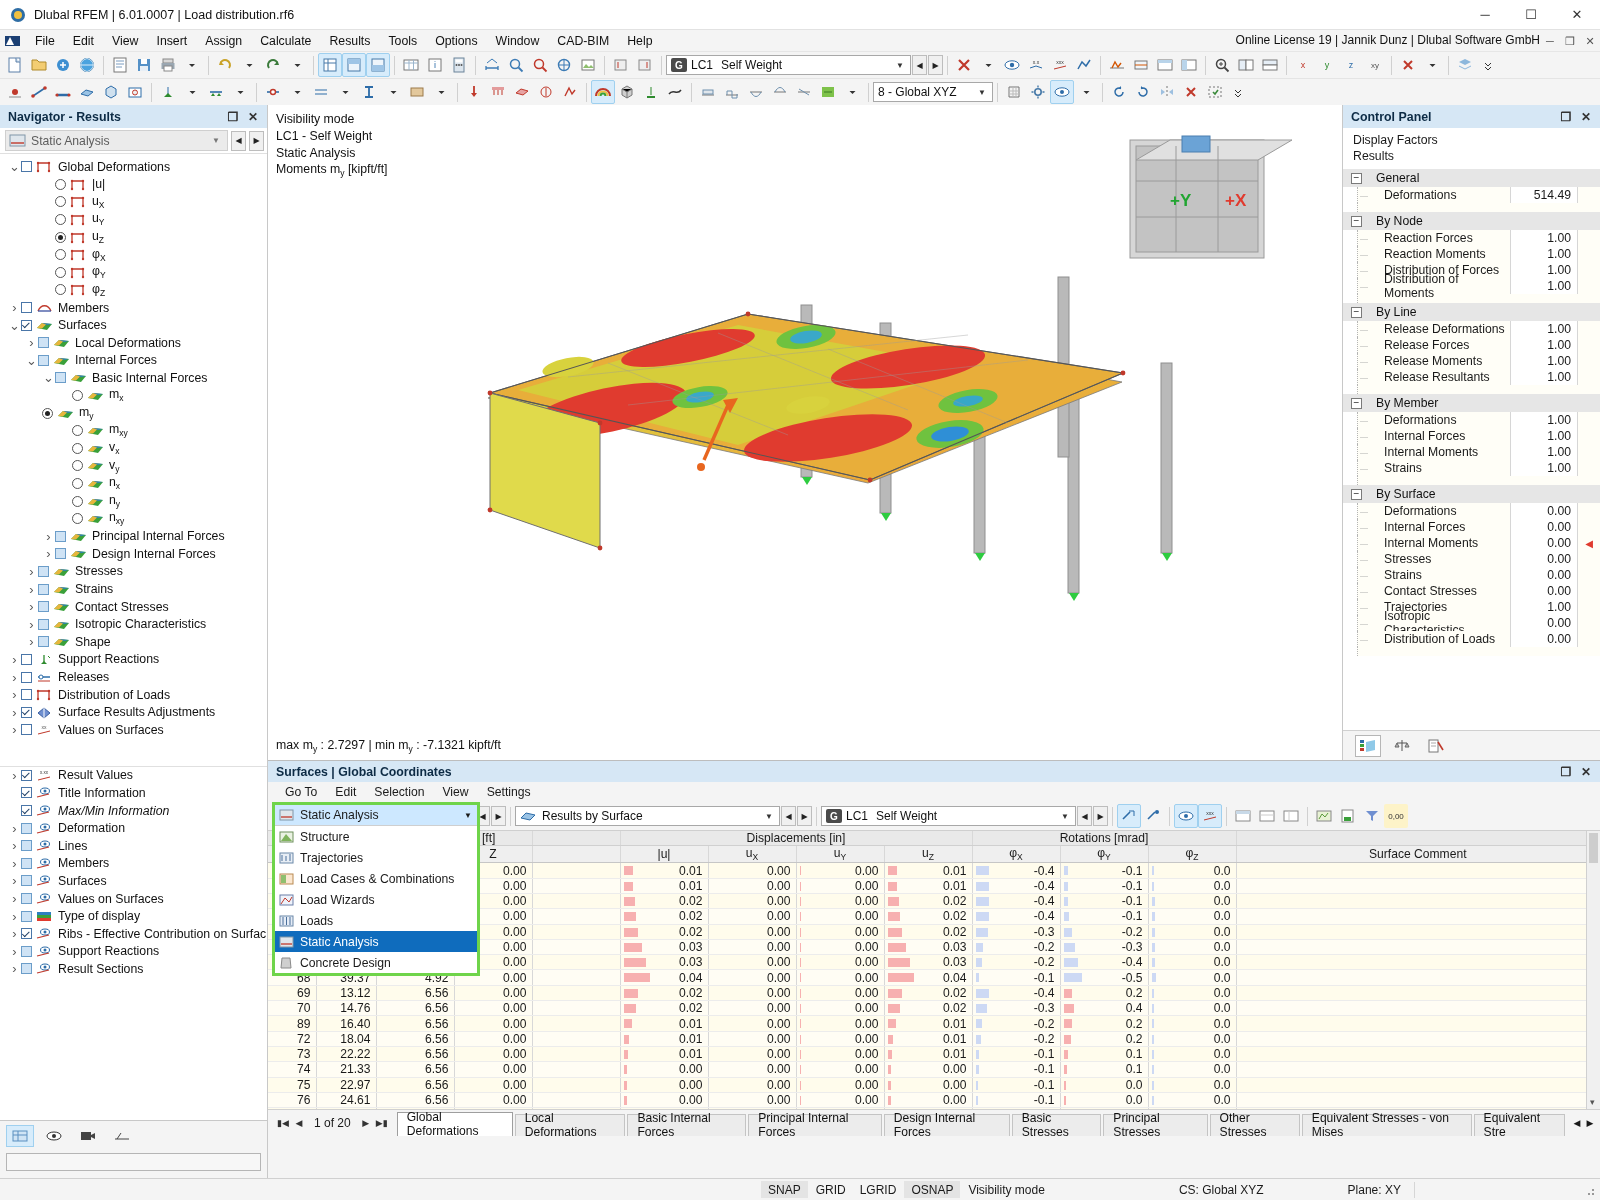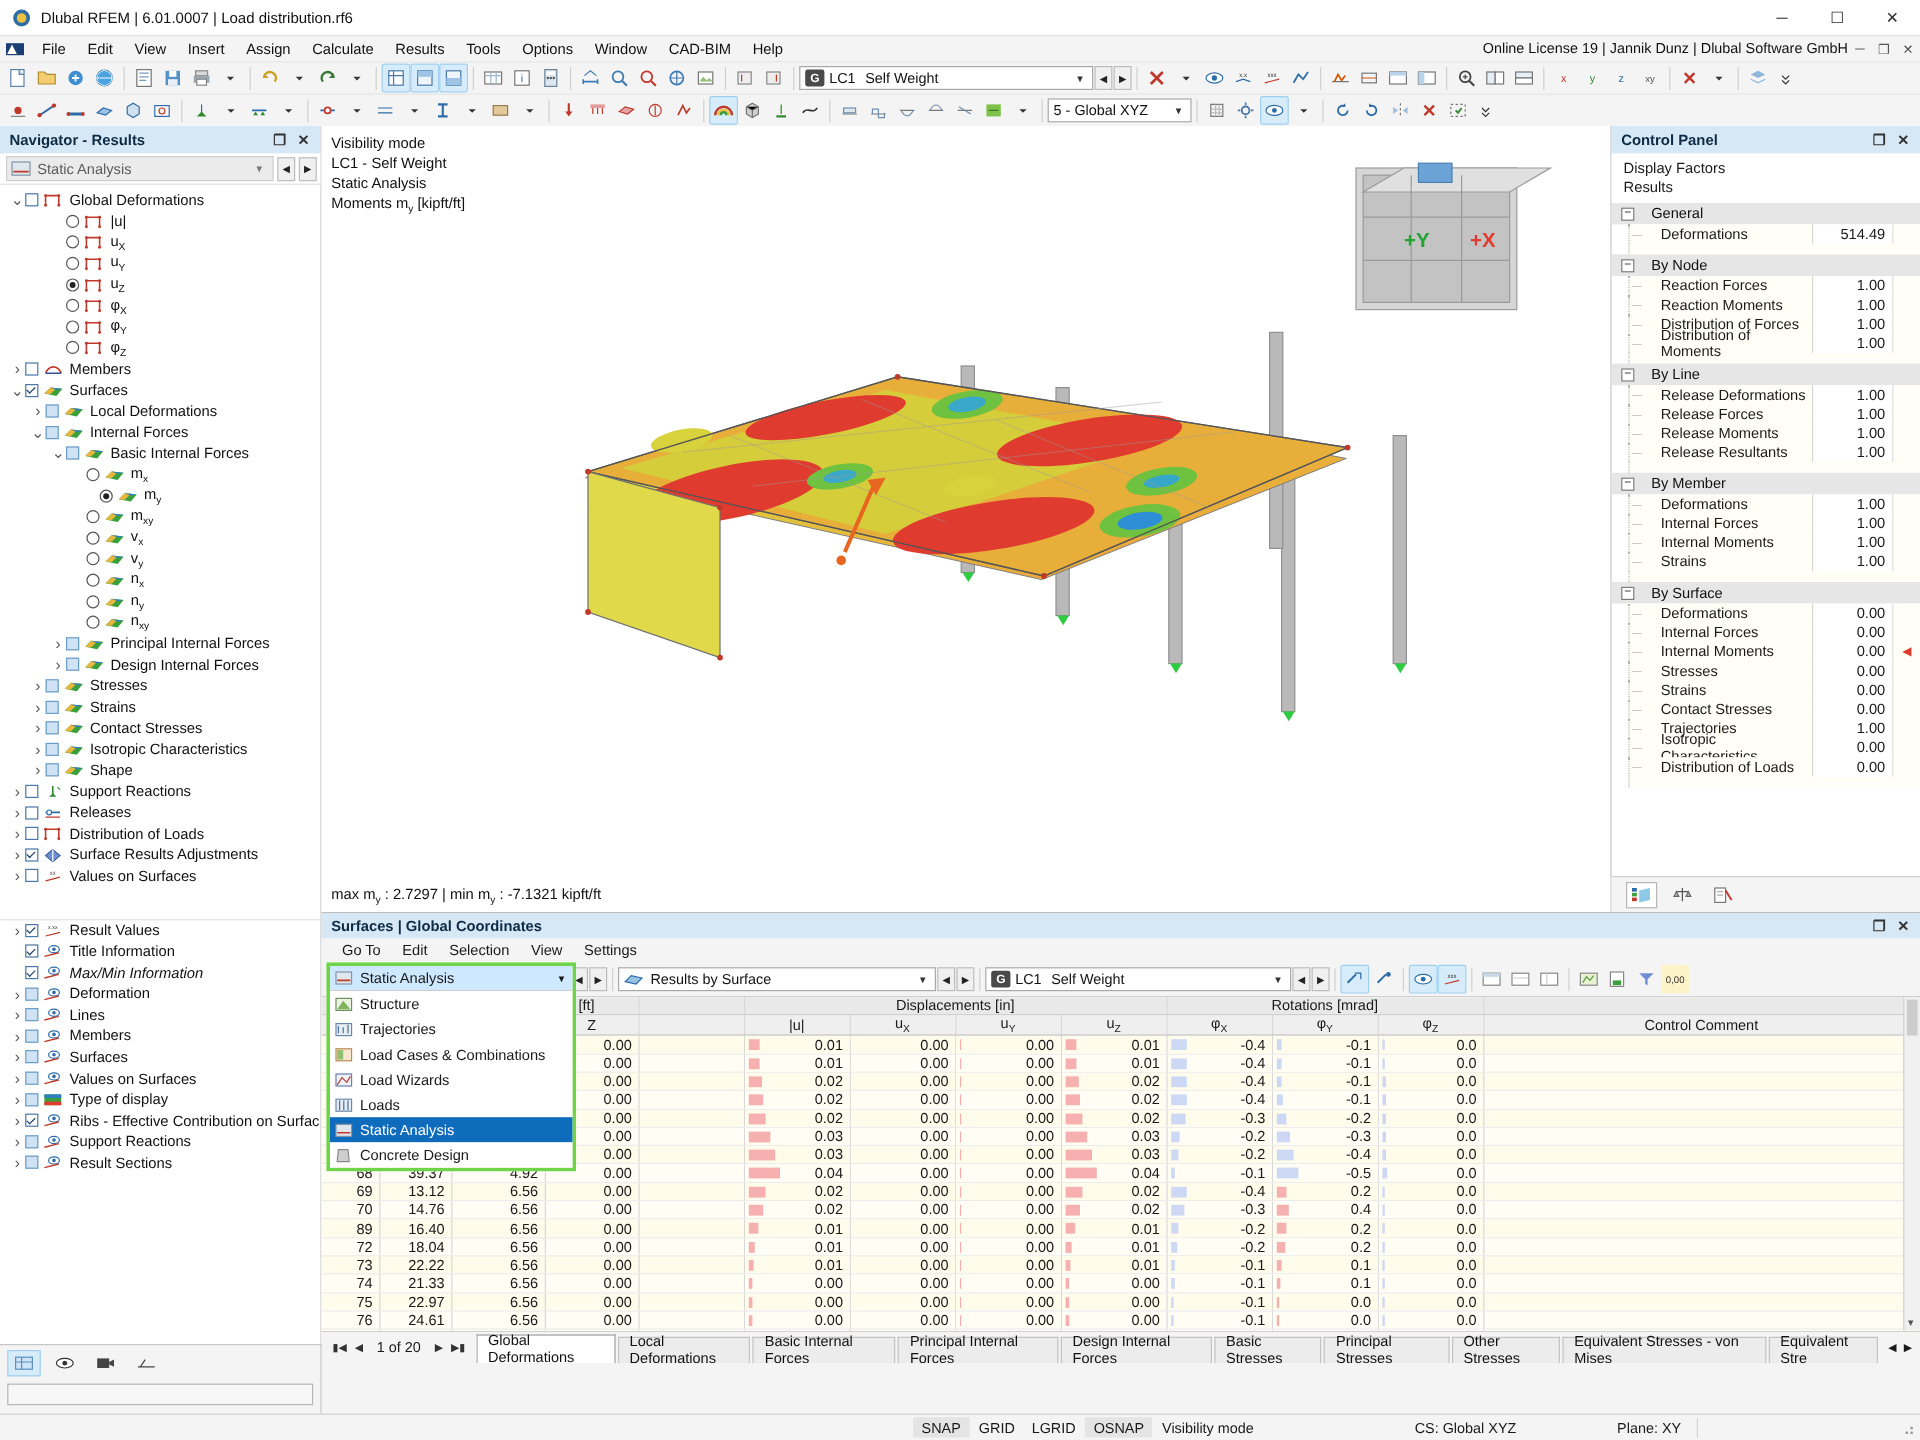--- a/index.html
+++ b/index.html
@@ -773,21 +773,21 @@
           <path d="M5 9h8" stroke="#3a7a23"></path>
         </svg>
       </div>
     <div class="tbtn">
         <svg width="9" height="18" viewBox="0 0 9 18">
           <path d="M1.5 8l3 3l3-3z" fill="#333"></path>
         </svg>
       </div>
     <div class="tsep"></div>
     <div class="combo" style="width:120px;">
-      <span class="cval">5 - Global XYZ</span>
+      <span class="cval">8 - Global XYZ</span>
       <span class="carrow">▼</span>
     </div>
     <div class="tsep"></div>
     <div class="tbtn">
         <svg width="18" height="18" viewBox="0 0 18 18">
           <path d="M4 4h10v10H4z" fill="none" stroke="#777"></path>
           <path d="M4 8h10M4 11h10M8 4v10M11 4v10" stroke="#bbb"></path>
         </svg>
       </div>
     <div class="tbtn">
@@ -1012,21 +1012,21 @@
         <div class="trow" style="padding-left: 59px;">
           <span class="exp"></span>
           <span class="rb"></span>
           <svg class="tico" viewBox="0 0 17 13">
             <path d="M1 9l5-5l10 1l-5 6z" fill="#3aa03a"></path>
             <path d="M1 9l5-5l5 .5l-5 5z" fill="#e8b63c"></path>
             <path d="M6 4l5 .5l5 .5l-5 1z" fill="#2d7fc0"></path>
           </svg>
           <span class="tlabel">m<sub>x</sub></span>
         </div>
-        <div class="trow" style="padding-left: 70px;">
+        <div class="trow" style="padding-left: 29px;">
           <span class="exp"></span>
           <span class="rb on"></span>
           <svg class="tico" viewBox="0 0 17 13">
             <path d="M1 9l5-5l10 1l-5 6z" fill="#3aa03a"></path>
             <path d="M1 9l5-5l5 .5l-5 5z" fill="#e8b63c"></path>
             <path d="M6 4l5 .5l5 .5l-5 1z" fill="#2d7fc0"></path>
           </svg>
           <span class="tlabel">m<sub>y</sub></span>
         </div>
         <div class="trow" style="padding-left: 59px;">
@@ -1754,21 +1754,21 @@
               <th>Y</th>
               <th>Z</th>
               <th></th>
               <th>|u|</th>
               <th>u<sub>X</sub></th>
               <th>u<sub>Y</sub></th>
               <th>u<sub>Z</sub></th>
               <th>φ<sub>X</sub></th>
               <th>φ<sub>Y</sub></th>
               <th>φ<sub>Z</sub></th>
-              <th>Control Comment</th>
+              <th>Surface Comment</th>
             </tr>
         </thead>
         <tbody id="tbody">
             <tr>
               <td class="rowno">62</td>
               <td></td>
               <td>4.92</td>
               <td>0.00</td>
               <td></td>
               <td class="barcell"><div class="bar" style="width: 9px;"></div><span class="v">0.01</span></td>

